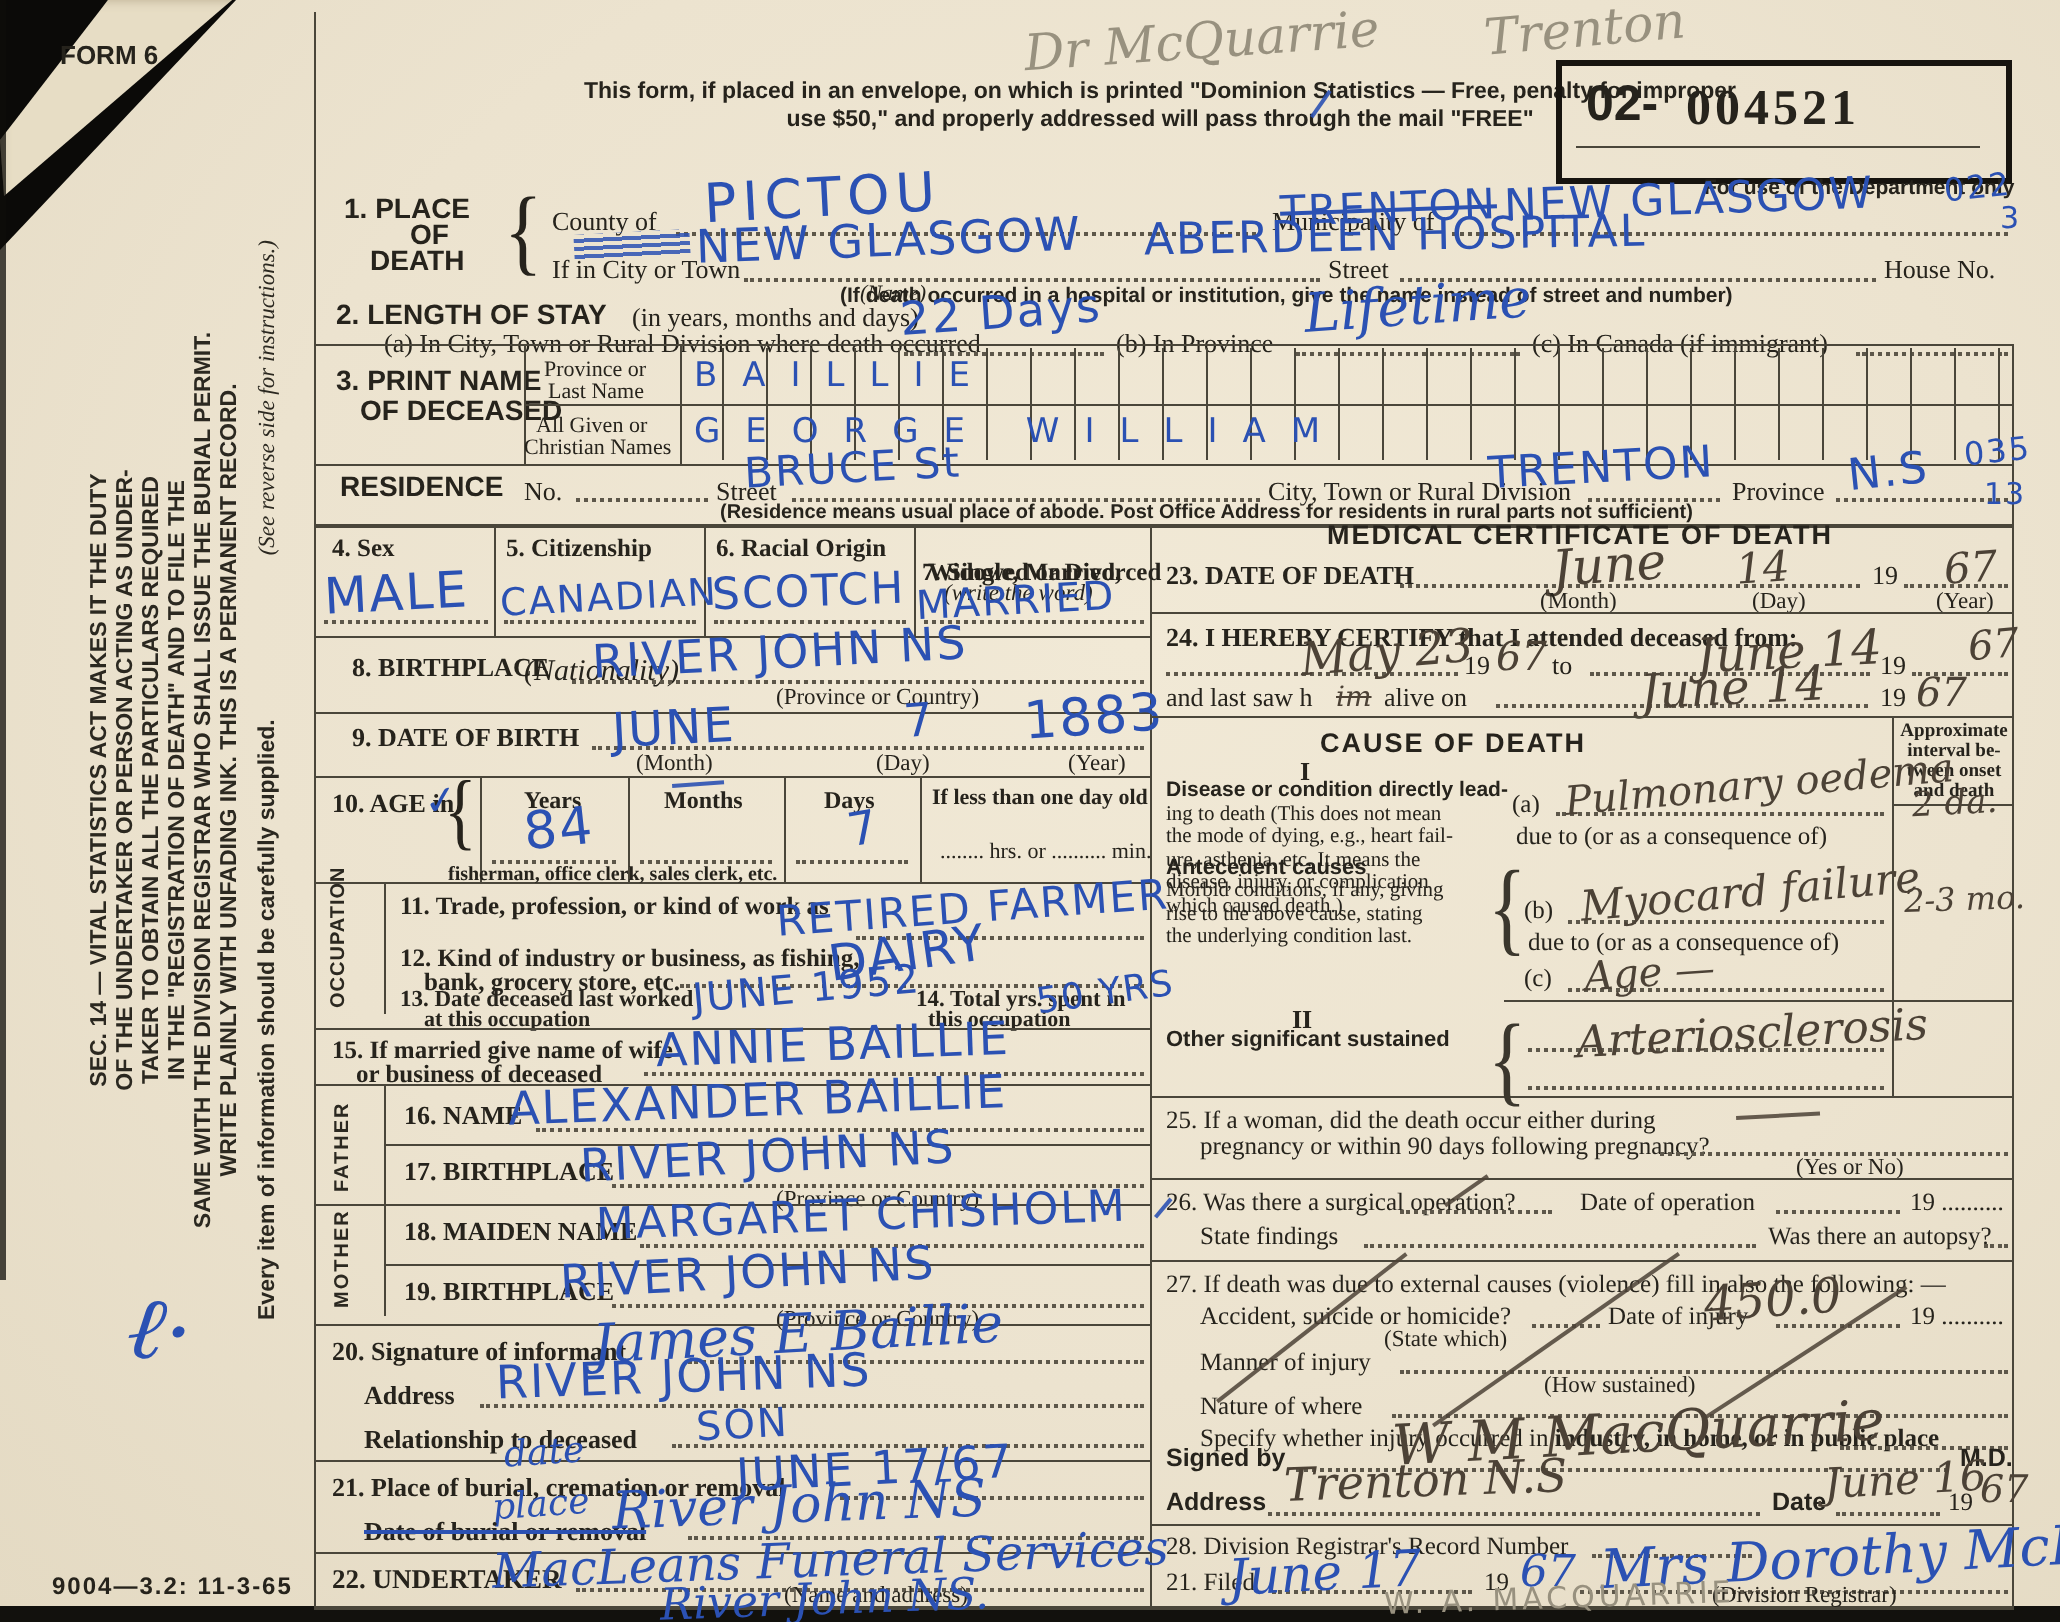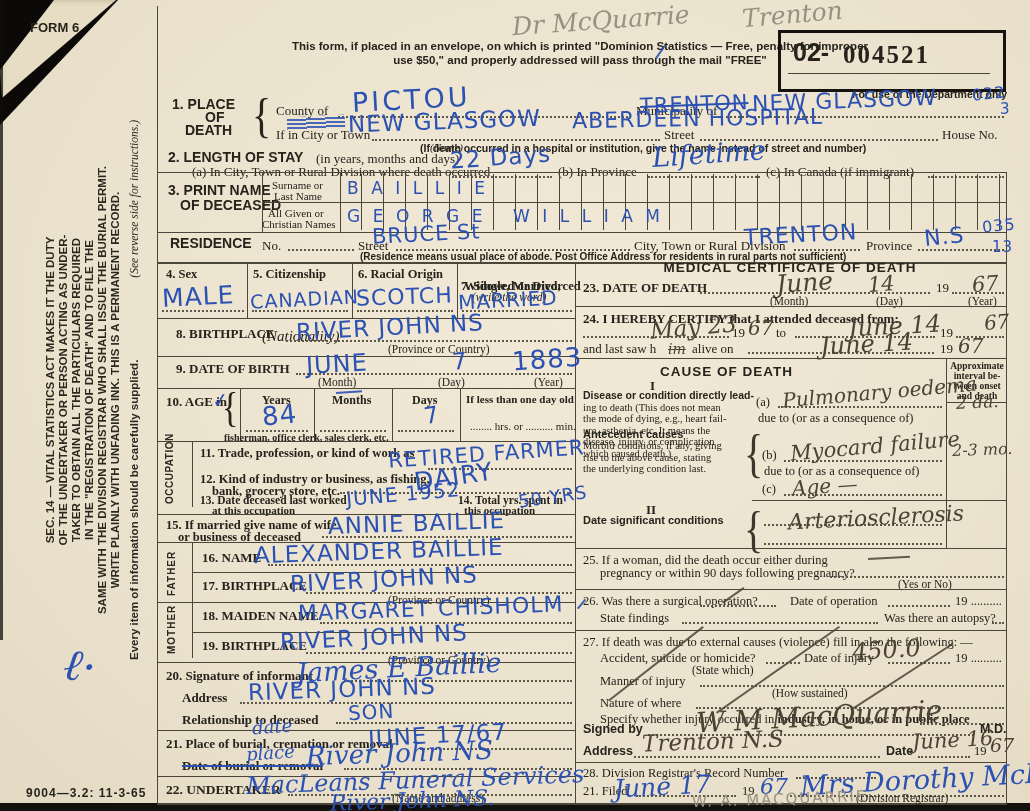--- a/index.html
+++ b/index.html
@@ -113,21 +113,21 @@
   <div class="p sr" style="left:558px;top:164px;font-size:13px;">(b) In Province</div>
   <div class="dot" style="left:648px;top:176px;width:112px;"></div>
   <div class="p hwc" style="left:652px;top:138px;font-size:27px;transform:rotate(-4deg);">Lifetime</div>
   <div class="p sr" style="left:766px;top:164px;font-size:13px;">(c) In Canada (if immigrant)</div>
   <div class="dot" style="left:928px;top:176px;width:76px;"></div>
 
   <div class="hl" style="left:157px;top:172px;width:849px;"></div>
   <div class="p sn b" style="left:168px;top:182px;font-size:14px;">3. PRINT NAME</div>
   <div class="p sn b" style="left:180px;top:197px;font-size:14px;">OF DECEASED</div>
   <div class="vl" style="left:262px;top:172px;height:60px;"></div>
-  <div class="p sr" style="left:272px;top:179px;font-size:11px;">Surname or</div>
+  <div class="p sr" style="left:272px;top:179px;font-size:11px;">Province or</div>
   <div class="p sr" style="left:274px;top:190px;font-size:11px;border-bottom:1px solid #4a463a;">Last Name</div>
   <div class="p sr" style="left:268px;top:207px;font-size:11px;">All Given or</div>
   <div class="p sr" style="left:262px;top:218px;font-size:11px;">Christian Names</div>
   <div class="vl" style="left:340px;top:172px;height:60px;"></div>
   <div class="comb" style="left:340px;top:174px;width:664px;height:56px;"></div>
   <div class="hl" style="left:262px;top:202px;width:744px;"></div>
   <div class="hl" style="left:157px;top:232px;width:849px;"></div>
   <div class="p hwb" style="left:347px;top:178px;font-size:17px;letter-spacing:12.5px;">BAILLIE</div>
   <div class="p hwb" style="left:347px;top:206px;font-size:17px;letter-spacing:12.5px;">GEORGE WILLIAM</div>
 
@@ -351,21 +351,21 @@
   <div class="p sr" style="left:762px;top:448px;font-size:12.5px;">(b)</div>
   <div class="dot" style="left:784px;top:460px;width:158px;"></div>
   <div class="p pen" style="left:790px;top:434px;font-size:21px;transform:rotate(-5deg);">Myocard failure</div>
   <div class="p pen" style="left:952px;top:440px;font-size:16px;transform:rotate(-2deg);">2-3 mo.</div>
   <div class="p sr" style="left:764px;top:464px;font-size:12.5px;">due to (or as a consequence of)</div>
   <div class="p sr" style="left:762px;top:482px;font-size:12.5px;">(c)</div>
   <div class="dot" style="left:784px;top:494px;width:158px;"></div>
   <div class="p pen" style="left:792px;top:474px;font-size:20px;transform:rotate(-4deg);">Age —</div>
   <div class="hl" style="left:752px;top:500px;width:254px;"></div>
   <div class="p sr b" style="left:646px;top:502px;font-size:13px;">II</div>
-  <div class="p sn b" style="left:583px;top:514px;font-size:11px;">Date significant conditions</div>
+  <div class="p sn b" style="left:583px;top:514px;font-size:11px;">Other significant sustained</div>
   <div class="p sr" style="left:744px;top:506px;font-size:40px;transform:scaleY(1.25);color:#3b372d;">{</div>
   <div class="dot" style="left:764px;top:524px;width:178px;"></div>
   <div class="dot" style="left:764px;top:543px;width:178px;"></div>
   <div class="p pen" style="left:788px;top:505px;font-size:22px;transform:rotate(-3deg);">Arteriosclerosis</div>
 
   <div class="p sr" style="left:583px;top:553px;font-size:12.5px;">25. If a woman, did the death occur either during</div>
   <div class="p sr" style="left:600px;top:566px;font-size:12.5px;">pregnancy or within 90 days following pregnancy?</div>
   <div class="dot" style="left:830px;top:576px;width:174px;"></div>
   <div class="p sr" style="left:898px;top:578px;font-size:11.5px;">(Yes or No)</div>
   <div class="pstrike" style="left:868px;top:558px;width:42px;transform:rotate(-3deg);"></div>

